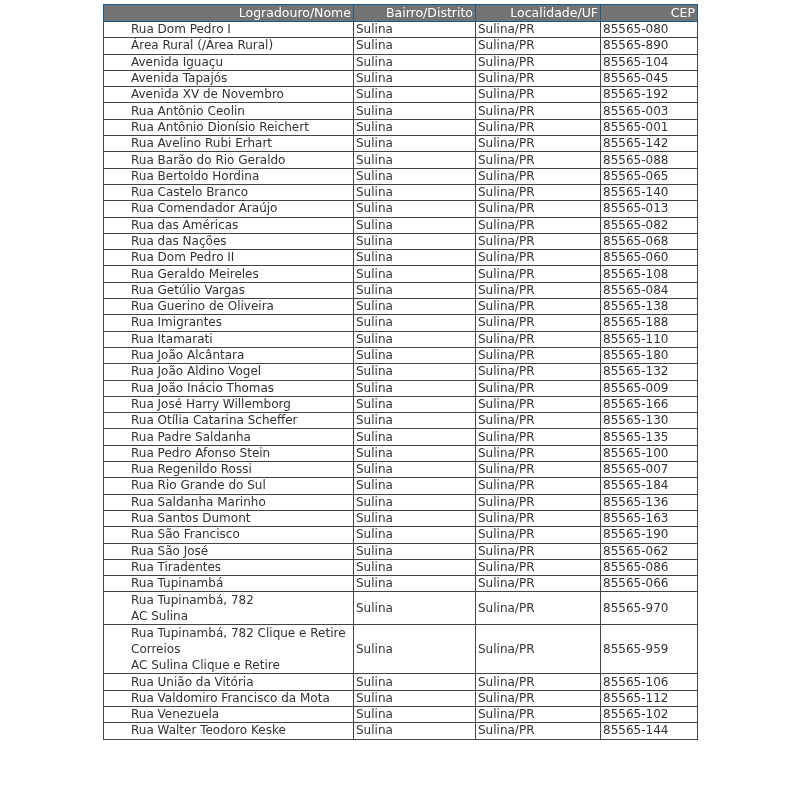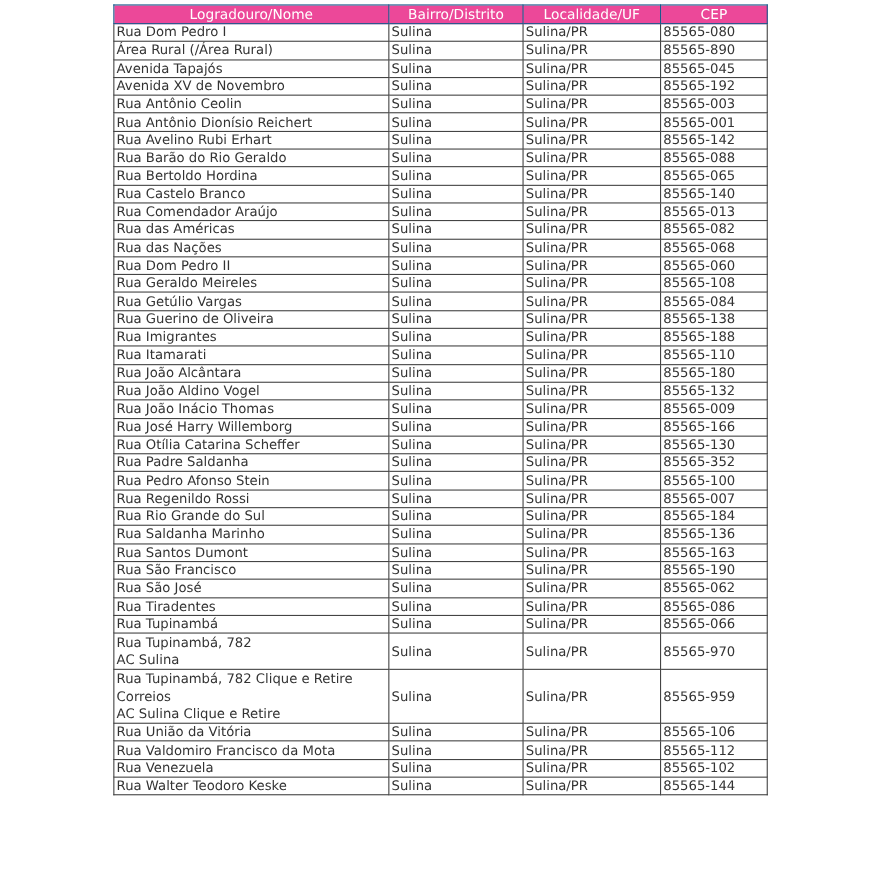--- a/index.html
+++ b/index.html
@@ -10,42 +10,42 @@
     table-layout: fixed;
     width: 594px;
     font-size: 12px;
     color: #333;
   }
   table.cep col.c1 { width: 250px; }
   table.cep col.c2 { width: 122px; }
   table.cep col.c3 { width: 125px; }
   table.cep col.c4 { width: 97px; }
   table.cep th {
-    background: #ec4899;
+    background: #737373;
     color: #ffffff;
     font-weight: normal;
-    text-align: center;
+    text-align: right;
     padding: 0 2px;
     height: 16px;
     line-height: 16px;
     border: 1px solid #1a5a8c;
     font-size: 12.5px;
     white-space: nowrap;
   }
   table.cep td {
     border: 1px solid #444;
     padding: 0 2px;
     height: 15.3px;
     line-height: 15px;
     vertical-align: middle;
     white-space: nowrap;
     overflow: hidden;
   }
   table.cep td.multi { white-space: normal; line-height: 16px; }
-  table.cep td .ln { display: block; }
+  table.cep td .ln { display: block; margin-left: 25px; }
 </style>
 </head>
 <body>
 
 <table class="cep">
   <colgroup>
       <col class="c1">
       <col class="c2">
       <col class="c3">
       <col class="c4">
@@ -70,20 +70,28 @@
       <tr>
         <td>
           <span class="ln">Área Rural (/Área Rural)</span>
         </td>
         <td>Sulina</td>
         <td>Sulina/PR</td>
         <td>85565-890</td>
       </tr>
       <tr>
         <td>
+          <span class="ln">Avenida Iguaçu</span>
+        </td>
+        <td>Sulina</td>
+        <td>Sulina/PR</td>
+        <td>85565-104</td>
+      </tr>
+      <tr>
+        <td>
           <span class="ln">Avenida Tapajós</span>
         </td>
         <td>Sulina</td>
         <td>Sulina/PR</td>
         <td>85565-045</td>
       </tr>
       <tr>
         <td>
           <span class="ln">Avenida XV de Novembro</span>
         </td>
@@ -250,21 +258,21 @@
         <td>Sulina</td>
         <td>Sulina/PR</td>
         <td>85565-130</td>
       </tr>
       <tr>
         <td>
           <span class="ln">Rua Padre Saldanha</span>
         </td>
         <td>Sulina</td>
         <td>Sulina/PR</td>
-        <td>85565-352</td>
+        <td>85565-135</td>
       </tr>
       <tr>
         <td>
           <span class="ln">Rua Pedro Afonso Stein</span>
         </td>
         <td>Sulina</td>
         <td>Sulina/PR</td>
         <td>85565-100</td>
       </tr>
       <tr>

